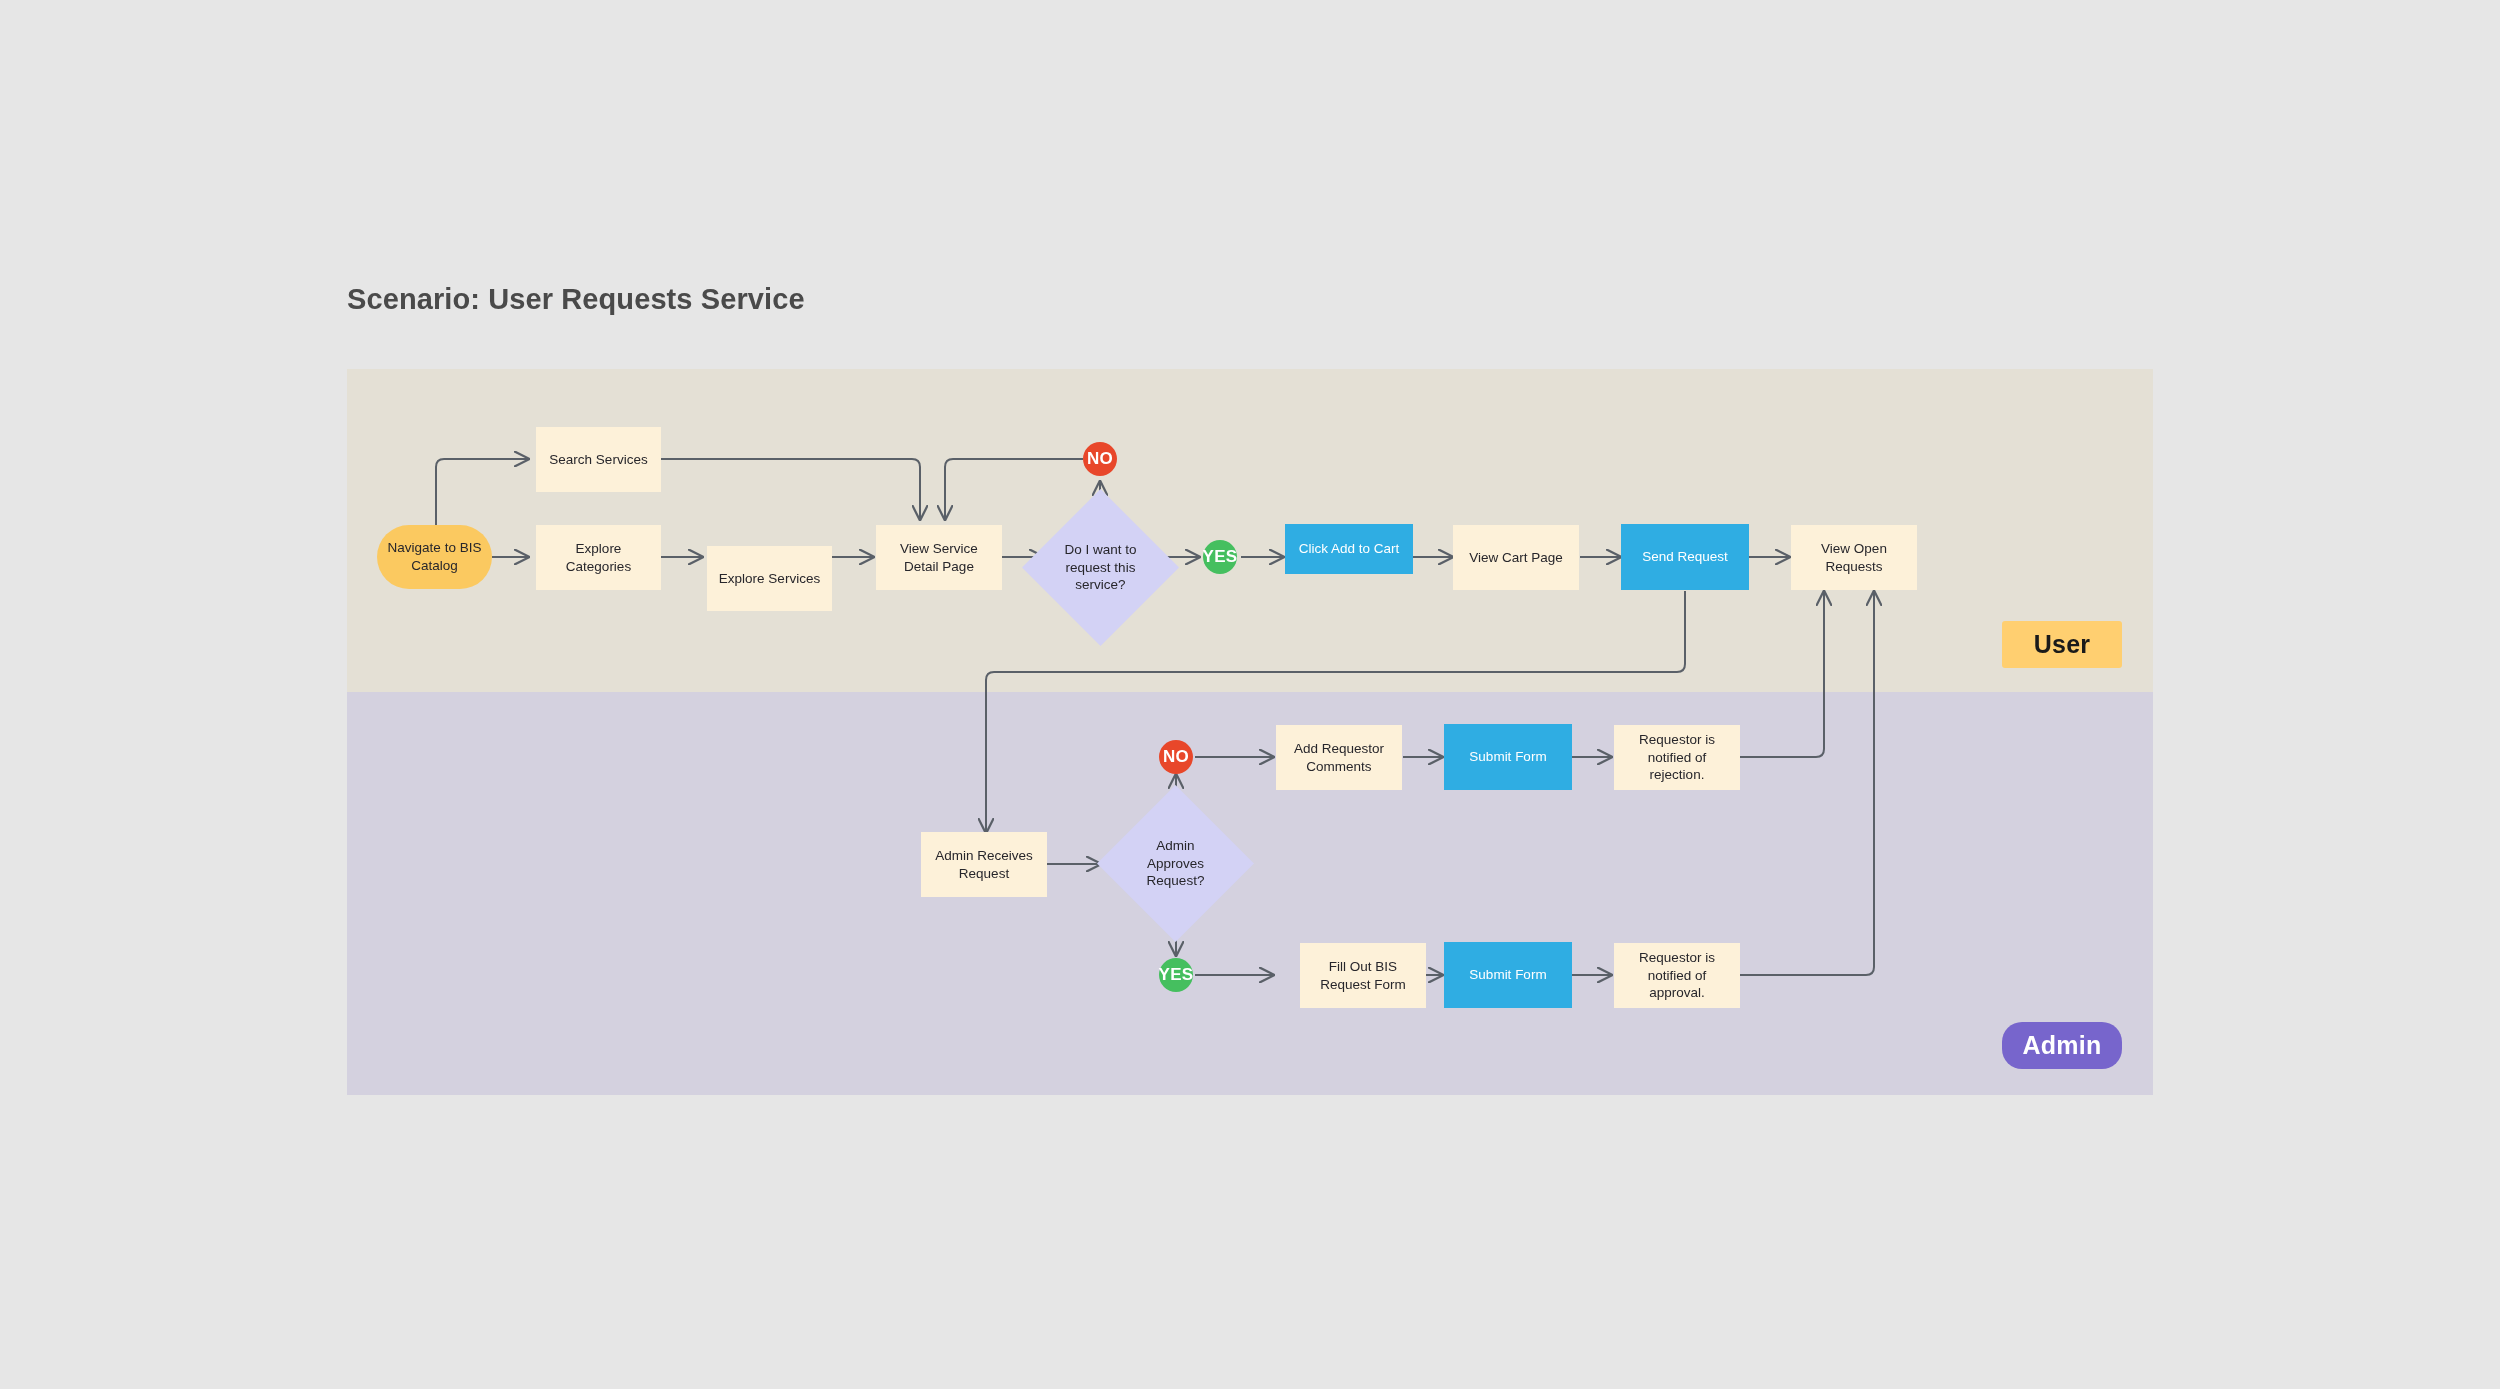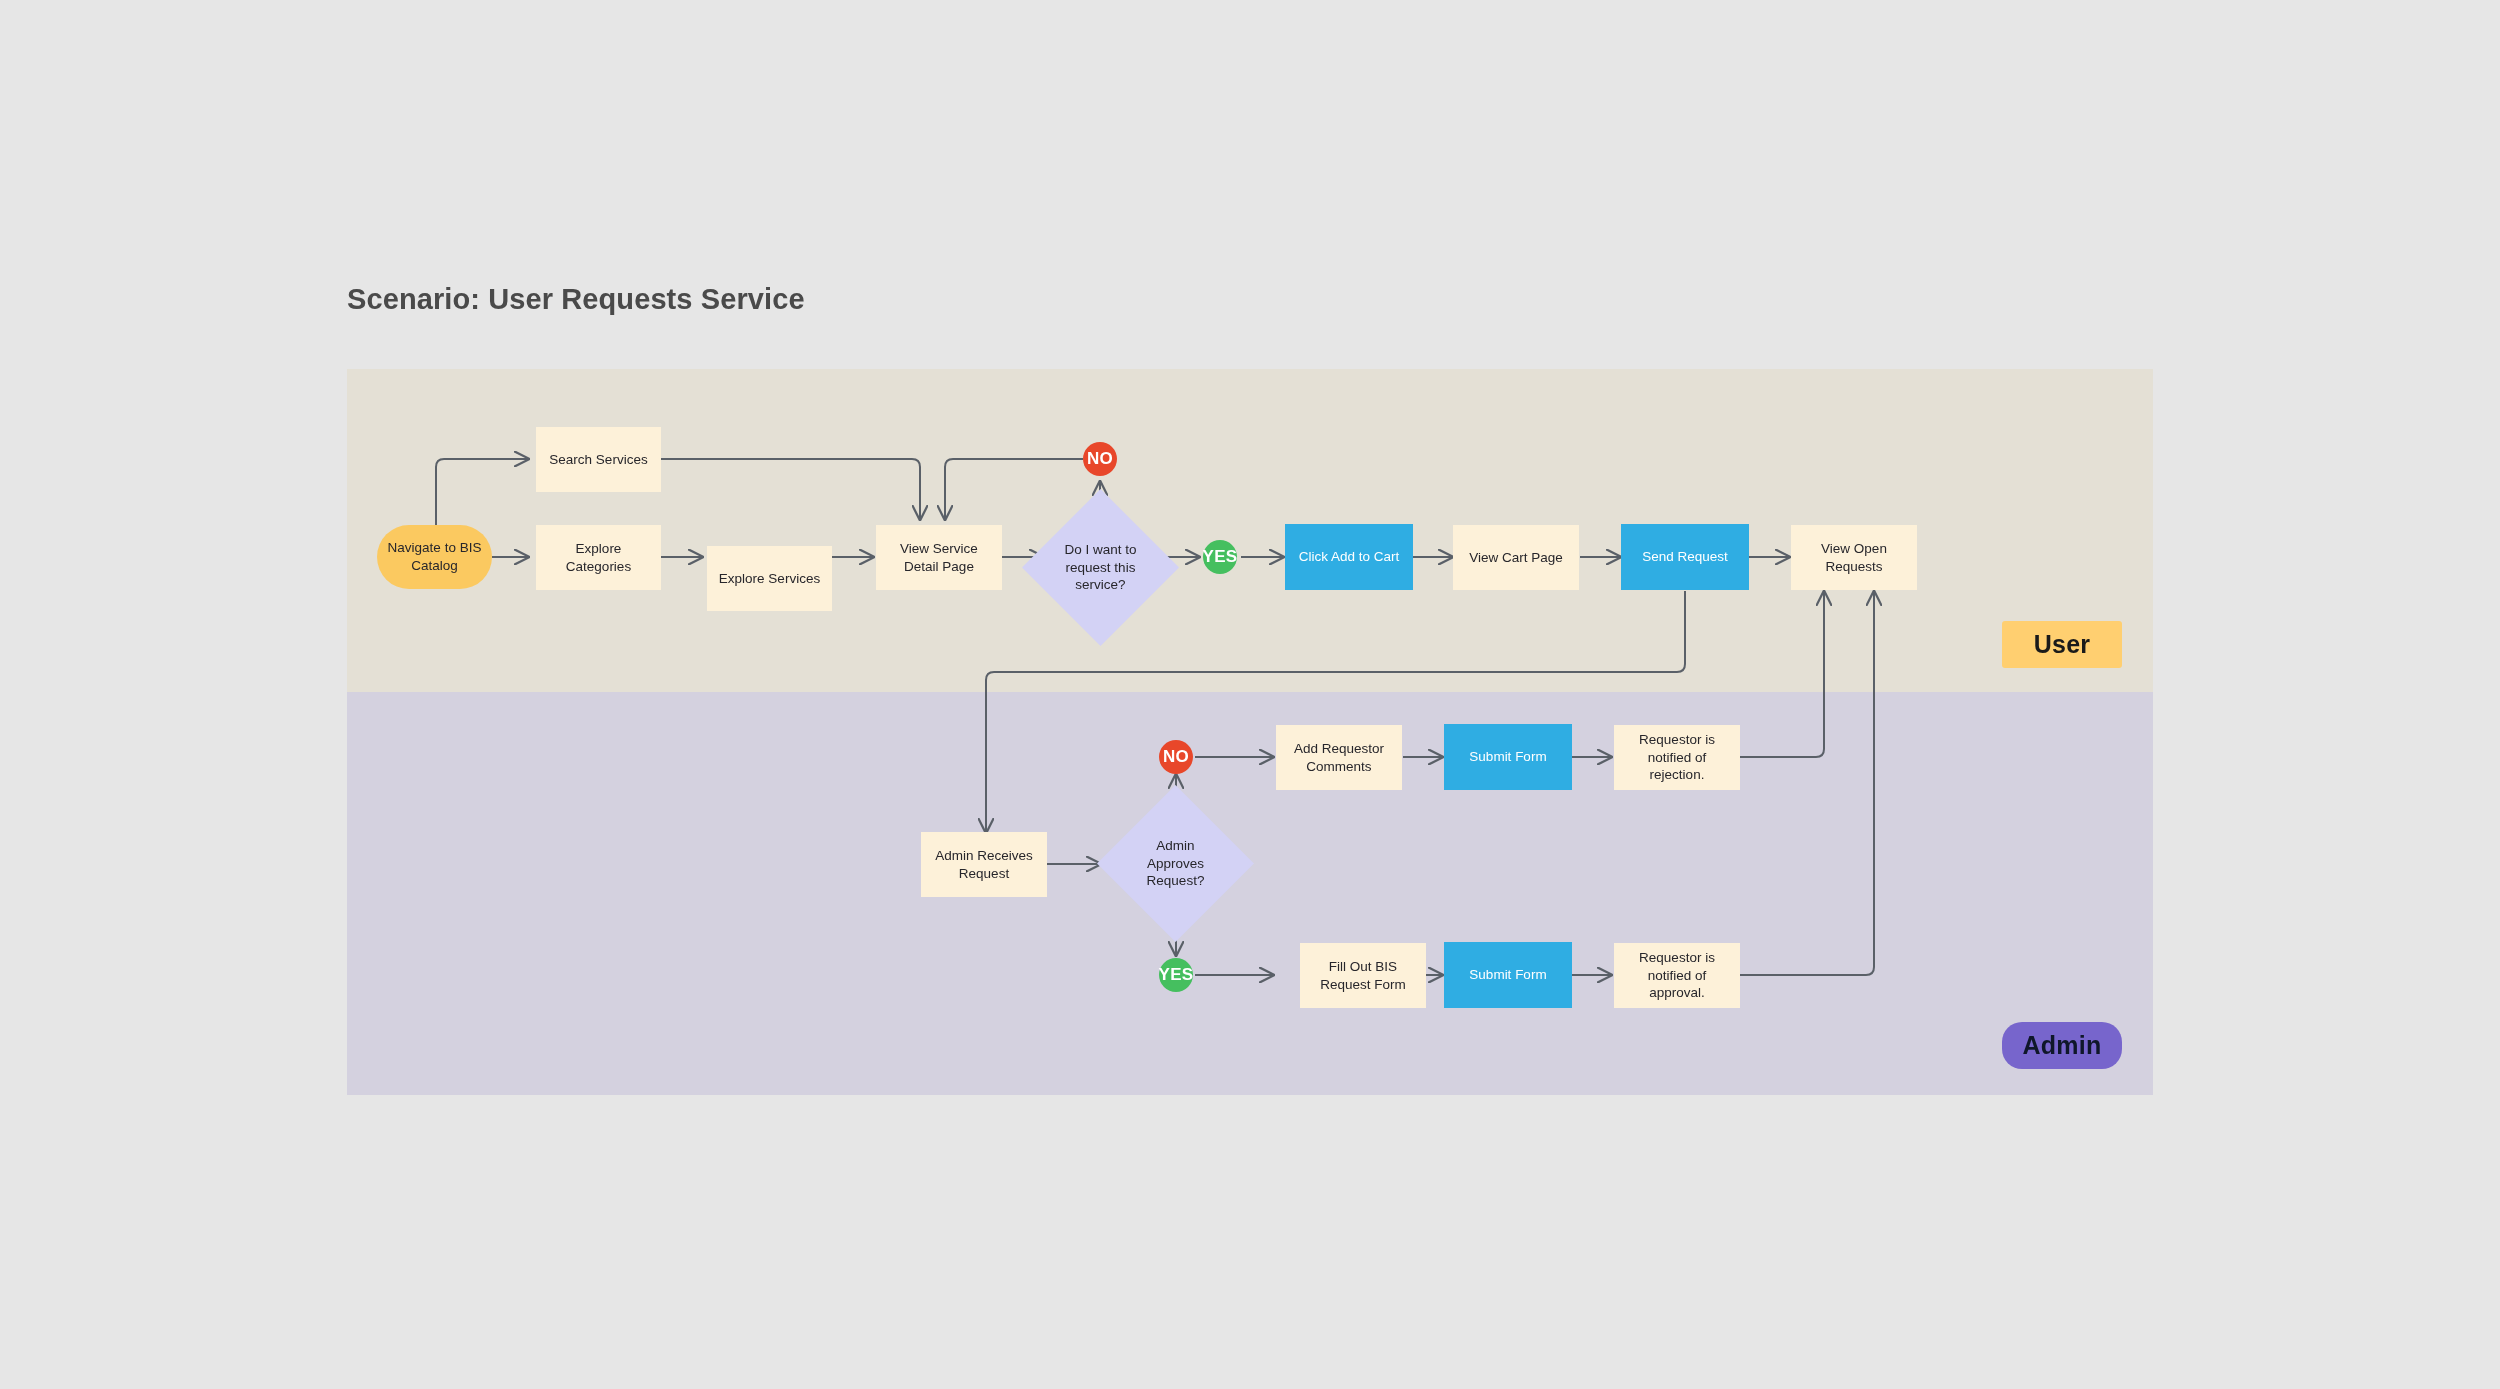--- a/index.html
+++ b/index.html
@@ -55,21 +55,21 @@
   #badge-user {
     left: 2002px; top: 621px;
     width: 120px; height: 47px;
     background: #FFCF70;
     color: #1A1A1A;
   }
   #badge-admin {
     left: 2002px; top: 1022px;
     width: 120px; height: 47px;
     background: #7765CC;
-    color: #0f172a;
+    color: #ffffff;
     border-radius: 20px;
   }
 
   #connectors {
     position: absolute;
     left: 0; top: 0;
     width: 2500px; height: 1389px;
     pointer-events: none;
   }
 
@@ -223,21 +223,21 @@
   </div>
 
   <div class="badge no" style="left:1083px; top:442px;">
     <span>NO</span>
   </div>
 
   <div class="badge yes" style="left:1203px; top:540px;">
     <span>YES</span>
   </div>
 
-  <div class="node action" style="left:1285px; top:524px; width:128px; height:66px;">
+  <div class="node action" style="left:1285px; top:524px; width:128px; height:50px;">
     <span class="node-label">Click Add to Cart</span>
   </div>
 
   <div class="node process" style="left:1453px; top:525px; width:126px; height:65px;">
     <span class="node-label">View Cart Page</span>
   </div>
 
   <div class="node action" style="left:1621px; top:524px; width:128px; height:66px;">
     <span class="node-label">Send Request</span>
   </div>

